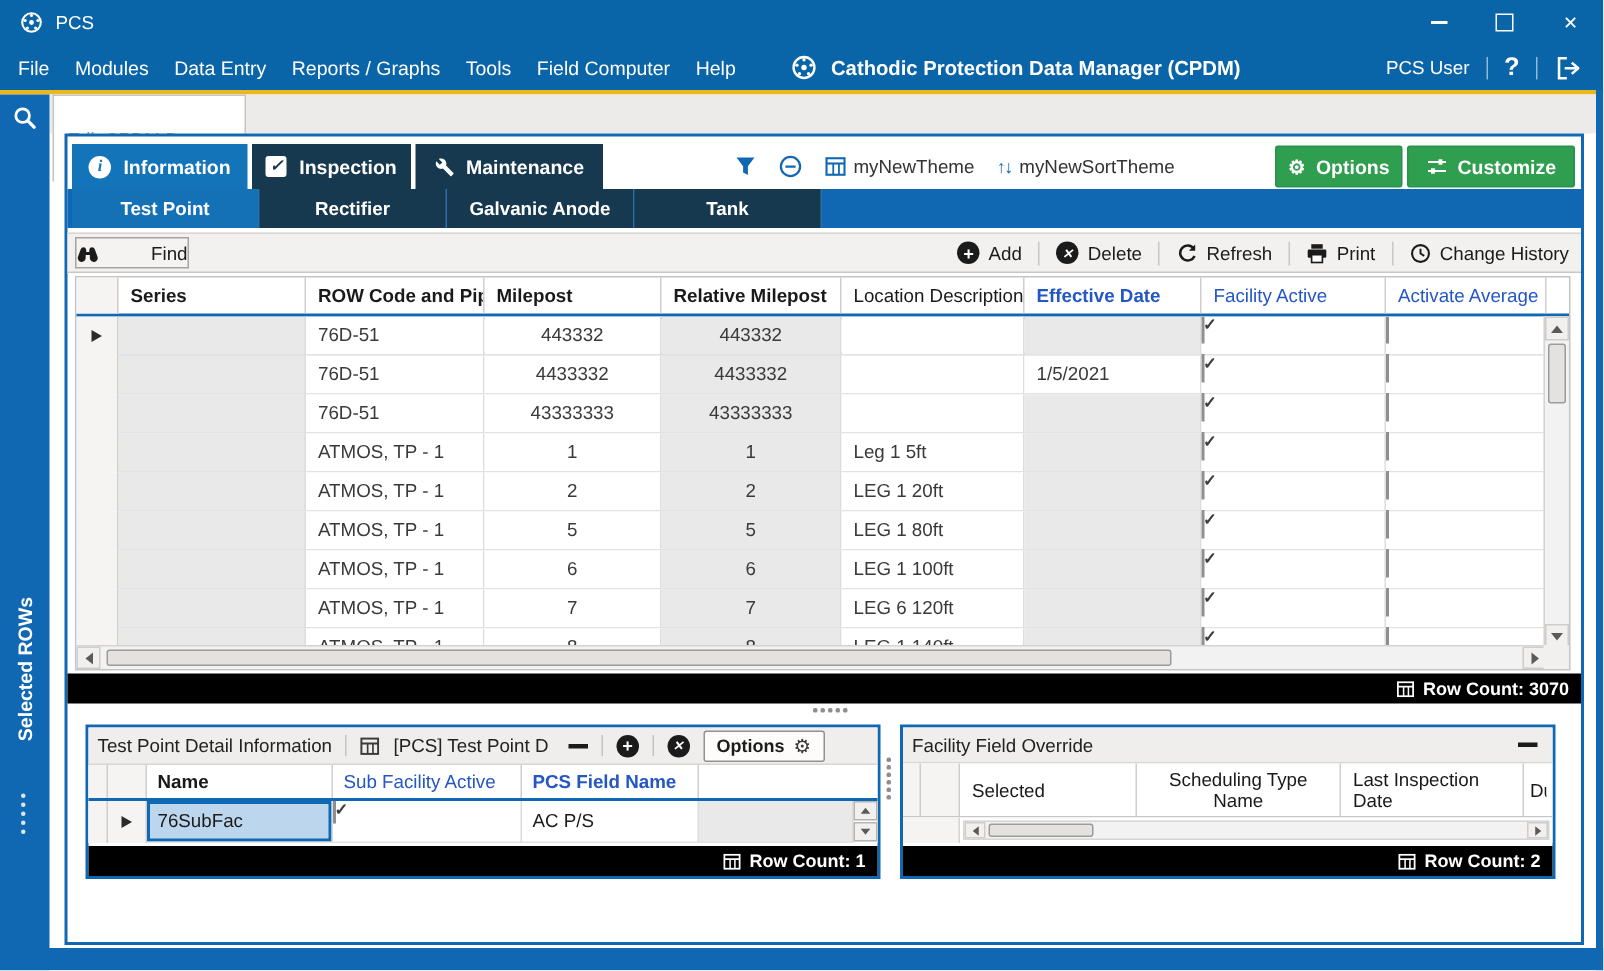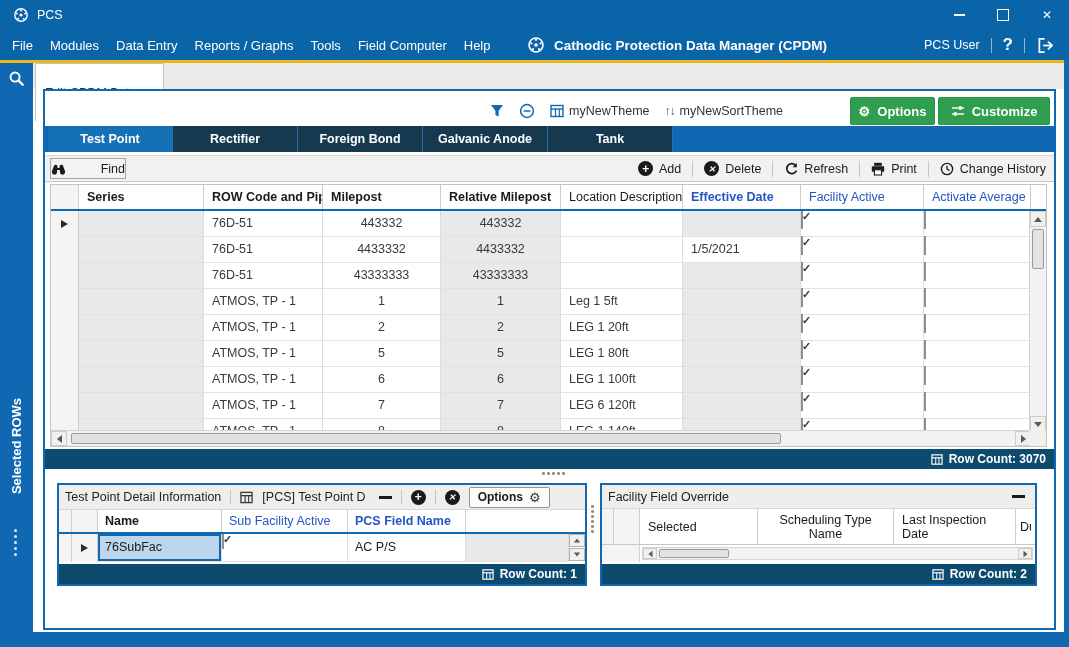--- a/index.html
+++ b/index.html
@@ -91,21 +91,21 @@
   .hsb{position:absolute;left:0;bottom:0;width:980px;height:16px;background:#F2F2F2;border-top:1px solid #D5D3D1;box-sizing:border-box;}
   .sbtn{position:absolute;background:#F1F0EF;border:1px solid #CFCDCB;box-sizing:border-box;display:flex;align-items:center;justify-content:center;}
   .thumb{position:absolute;background:#E3E2E1;border:1px solid #9B9B9B;border-radius:2px;box-sizing:border-box;}
   .tri{width:0;height:0;display:block;}
   .tri.up{border-left:4px solid transparent;border-right:4px solid transparent;border-bottom:5px solid #5a5a5a;}
   .tri.dn{border-left:4px solid transparent;border-right:4px solid transparent;border-top:5px solid #5a5a5a;}
   .tri.lf{border-top:4px solid transparent;border-bottom:4px solid transparent;border-right:5px solid #5a5a5a;}
   .tri.rt{border-top:4px solid transparent;border-bottom:4px solid transparent;border-left:5px solid #5a5a5a;}
   .corner{position:absolute;right:0;bottom:0;width:17px;height:16px;background:#F1F0EF;}
   
-  .count-bar{background:#0c4a6e;color:#fff;display:flex;align-items:center;justify-content:flex-end;gap:6px;padding-right:8px;font-size:12px;font-weight:bold;box-sizing:border-box;}
+  .count-bar{background:#000000;color:#fff;display:flex;align-items:center;justify-content:flex-end;gap:6px;padding-right:8px;font-size:12px;font-weight:bold;box-sizing:border-box;}
   
   .hsplit-dots{position:absolute;left:497px;top:381px;display:flex;gap:2.5px;}
   .hsplit-dots i{width:2.5px;height:2.5px;background:#8f8d8b;border-radius:50%;}
   .vsplit-dots{position:absolute;left:546px;top:414px;display:flex;flex-direction:column;gap:2.5px;}
   .vsplit-dots i{width:2.5px;height:2.5px;background:#8f8d8b;border-radius:50%;}
   
   .panel{position:absolute;border:2px solid #1168B2;background:#fff;box-sizing:border-box;}
   .panel-head{height:25px;background:#F0EEEC;border-bottom:1px solid #D8D6D4;display:flex;align-items:center;padding:0 6px;gap:9px;box-sizing:border-box;}
   .p-title{font-size:12.5px;color:#222;white-space:nowrap;}
   .psep{width:1px;height:14px;background:#C5C3C1;flex:none;}
@@ -209,20 +209,36 @@
         <i></i>
         <i></i>
         <i></i>
         <i></i>
       </div>
   </div>
 
   <div class="abs frame">
   <div class="frame-in">
 
+    <div class="mod-tabs">
+      <div class="mod-tab active" style="width:117px">
+        <i class="ico-info"></i>
+        <span>Information</span>
+      </div>
+      <div class="mod-tab" style="width:106px">
+        <i class="ico-check"></i>
+        <span>Inspection</span>
+      </div>
+      <div class="mod-tab" style="width:125px">
+        <svg width="13" height="13" viewBox="0 0 24 24">
+              <path d="M22.7 19l-9.1-9.1c.9-2.3.4-5-1.5-6.9-2-2-5-2.4-7.4-1.3L9 6 6 9 1.6 4.7C.4 7.1.9 10.1 2.9 12.1c1.9 1.9 4.6 2.4 6.9 1.5l9.1 9.1c.4.4 1 .4 1.4 0l2.3-2.3c.5-.4.5-1.1.1-1.4z" fill="#fff"></path>
+            </svg>
+        <span>Maintenance</span>
+      </div>
+    </div>
 
     <div class="theme-bar">
       <svg width="14" height="14" viewBox="0 0 14 14">
             <path d="M1 1 H13 L8.6 6.8 V12.6 L5.4 11 V6.8 Z" fill="#1168B2"></path>
           </svg>
       <svg width="16" height="16" viewBox="0 0 16 16">
             <circle cx="8" cy="8" r="6.4" fill="none" stroke="#1168B2" stroke-width="1.5"></circle>
             <line x1="4.6" y1="8" x2="11.4" y2="8" stroke="#1168B2" stroke-width="1.5"></line>
           </svg>
       <div class="theme-item">
@@ -251,21 +267,20 @@
             <line x1="1" y1="9" x2="13" y2="9" stroke="#fff" stroke-width="1.4"></line>
             <rect x="3" y="7.2" width="2.6" height="3.6" fill="#fff"></rect>
           </svg>
       <span>Customize</span>
     </div>
 
     <div class="fac-strip">
       <div class="fac-tabs">
         <div class="fac-tab active">Test Point</div>
         <div class="fac-tab">Rectifier</div>
-        <div class="fac-tab">Foreign Bond</div>
         <div class="fac-tab">Galvanic Anode</div>
         <div class="fac-tab">Tank</div>
       </div>
     </div>
 
     <div class="toolbar">
       <div class="find-btn">
         <svg width="15" height="12" viewBox="0 0 16 12">
               <path d="M1 8.5 L3 3 Q3.5 1.5 5 1.5 Q6.5 1.5 6.8 3 L7 5 H9 L9.2 3 Q9.5 1.5 11 1.5 Q12.5 1.5 13 3 L15 8.5 A2.8 2.8 0 1 1 9.5 9 V7 H6.5 V9 A2.8 2.8 0 1 1 1 8.5 Z" fill="#1b1b1b"></path>
             </svg>

